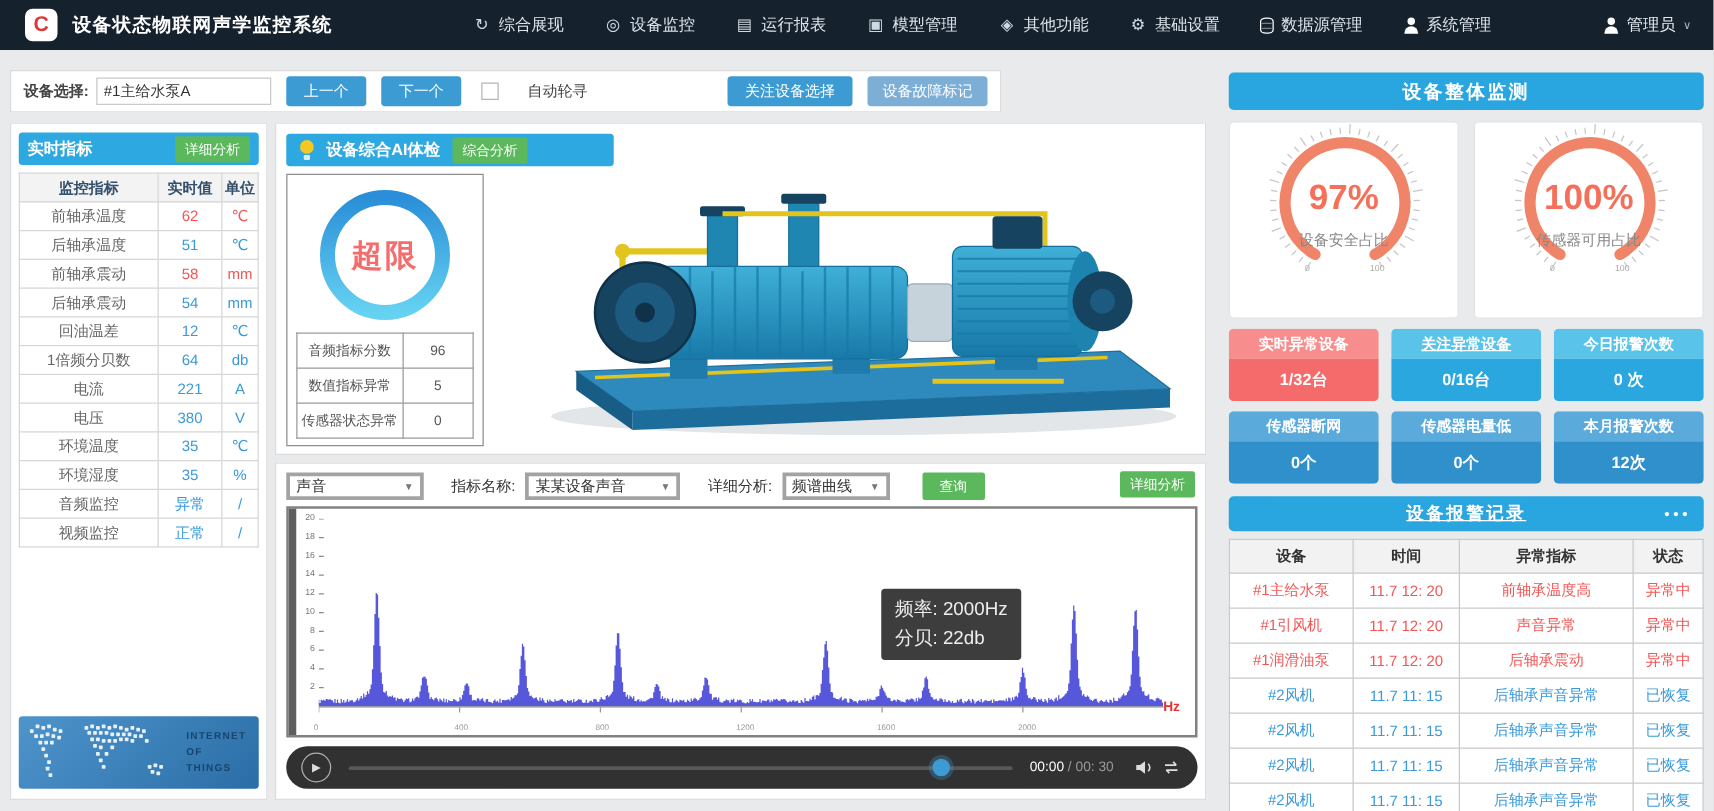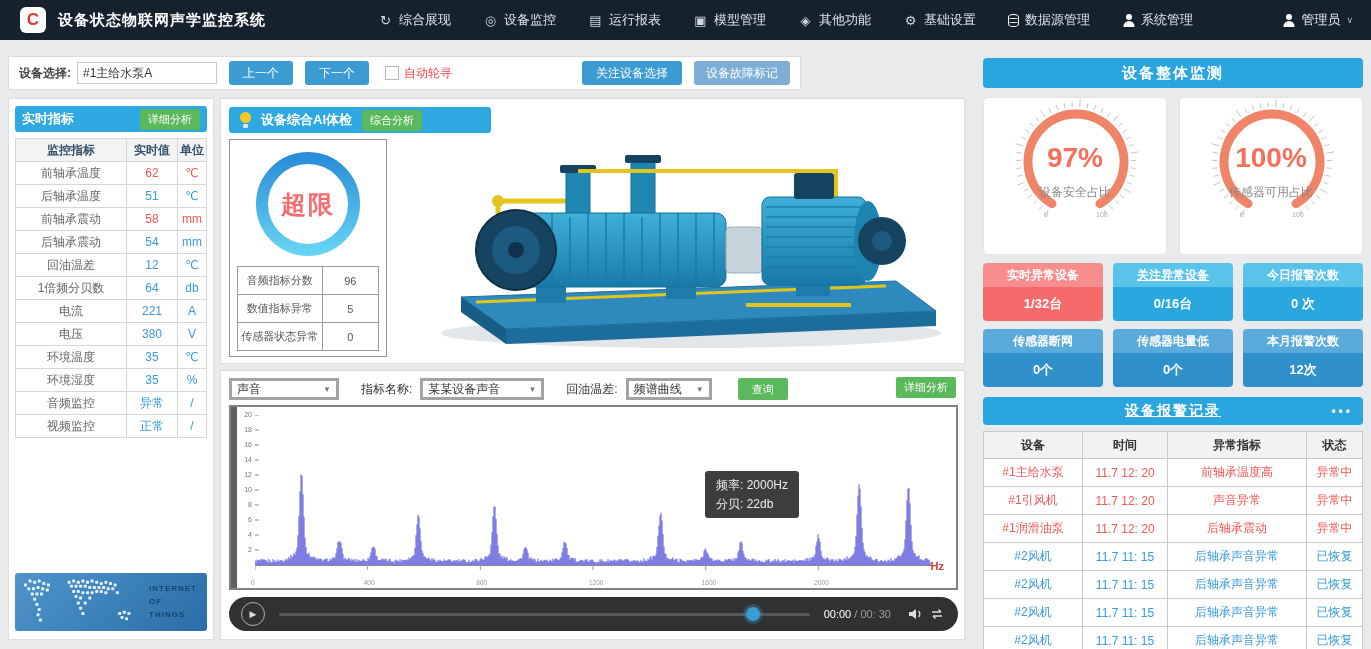--- a/index.html
+++ b/index.html
@@ -22,21 +22,21 @@
   .ico-db::before{top:3px;} .ico-db::after{top:7px;}
 
   
   .device-bar{position:absolute;left:8px;top:56px;width:793px;height:34px;background:#fff;border:1px solid #dcdcdc;box-sizing:border-box;display:flex;align-items:center;padding:0 10px;}
   .db-label{font-size:12px;color:#444;font-weight:bold;}
   .db-input{width:128px;height:20px;border:1px solid #c9c9c9;font-size:12px;padding:0 5px;color:#333;margin-left:6px;}
   .btn{border:none;border-radius:3px;color:#fff;font-size:12px;cursor:pointer;}
   .btn-blue{background:#3d9bd4;height:24px;padding:0 14px;margin-left:12px;}
   .btn-blue-light{background:#7caed6;height:24px;padding:0 12px;margin-left:12px;}
   .checkbox{width:12px;height:12px;border:1px solid #b5b5b5;background:#fff;display:inline-block;margin-left:16px;cursor:pointer;}
-  .cb-label{font-size:12px;color:#ef4444;margin-left:5px;}
+  .cb-label{font-size:12px;color:#404040;margin-left:23px;}
   .db-right{margin-left:auto;display:flex;align-items:center;}
 
   
   .left-card{position:absolute;left:8px;top:98px;width:206px;height:542px;background:#fff;border:1px solid #ddd;box-sizing:border-box;}
   .panel-hd{margin:7px 6px 0;height:26px;background:#2ea8e0;border-radius:3px;display:flex;align-items:center;padding:0 7px;}
   .panel-hd-title{color:#fff;font-weight:bold;font-size:13px;}
   .btn-green{background:#5cb85c;color:#fff;border:none;border-radius:2px;font-size:11px;padding:3px 8px;cursor:pointer;}
   .rt-table{border-collapse:collapse;width:calc(100% - 12px);margin:6px;font-size:12px;}
   .rt-table th{border:1px solid #d6d6d6;background:#f3f3f3;color:#34506b;font-weight:bold;height:20px;}
   .rt-table td{border:1px solid #d6d6d6;height:20px;text-align:center;color:#666;}
@@ -67,21 +67,21 @@
   .sel-type{width:110px;} .sel-name{width:124px;} .sel-disp{width:86px;}
   .ctrl-label{margin-left:14px;}
   .btn-query{margin-left:18px;height:22px;padding:0 14px;}
   .btn-detail2{position:absolute;right:0;top:0;}
   .chart{position:absolute;left:8px;top:34px;width:729px;height:185px;border:2px solid #828282;background:#fff;box-sizing:border-box;}
   .chart-strip{position:absolute;left:0;top:0;bottom:0;width:6px;background:#5f5f5f;}
   .ylab{position:absolute;font-size:7px;color:#777;left:9px;width:12px;text-align:right;}
   .xlab{position:absolute;bottom:2px;font-size:6.5px;color:#9a9a9a;}
   .hz-label{position:absolute;right:12px;bottom:16px;color:#e23333;font-size:11px;font-weight:bold;}
   .spec-svg{position:absolute;left:24px;top:8px;}
-  .tooltip{position:absolute;left:474px;top:64px;background:rgba(45,45,45,0.92);color:#eee;border-radius:3px;padding:5px 11px;font-size:12px;line-height:1.55;z-index:5;white-space:nowrap;}
+  .tooltip{position:absolute;left:474px;top:64px;background:rgba(45,45,45,0.92);color:#eee;border-radius:3px;padding:5px 11px;font-size:15px;line-height:1.55;z-index:5;white-space:nowrap;}
   .player{position:absolute;left:8px;bottom:8px;width:729px;height:34px;background:#313131;border-radius:17px;display:flex;align-items:center;padding:0 12px;box-sizing:border-box;}
   .play-btn{width:22px;height:22px;border:1px solid #b0b0b0;border-radius:50%;display:flex;align-items:center;justify-content:center;color:#ddd;font-size:9px;cursor:pointer;flex:0 0 auto;}
   .track{flex:1;height:3px;background:#585858;border-radius:2px;margin:0 14px;position:relative;cursor:pointer;}
   .handle{position:absolute;left:88%;top:-6px;width:14px;height:14px;border-radius:50%;background:#3d9bd4;box-shadow:0 0 0 3px rgba(61,155,212,0.30);cursor:pointer;}
   .time{font-size:11px;white-space:nowrap;margin-right:12px;}
   .t-cur{color:#fff;} .t-tot{color:#9a9a9a;}
   .p-ico{display:flex;align-items:center;margin-left:4px;cursor:pointer;}
 
   
   .overview-header{position:absolute;left:983px;top:58px;width:380px;height:30px;background:#29a6df;border-radius:4px;color:#fff;font-weight:bold;font-size:15px;display:flex;align-items:center;justify-content:center;letter-spacing:2px;}
@@ -390,21 +390,21 @@
     <div class="ctrl-row">
       <div class="select sel-type">
         <span>声音</span>
           <span class="arrow">▼</span>
       </div>
       <span class="ctrl-label">指标名称:</span>
       <div class="select sel-name">
         <span>某某设备声音</span>
           <span class="arrow">▼</span>
       </div>
-      <span class="ctrl-label">回油温差:</span>
+      <span class="ctrl-label">详细分析:</span>
       <div class="select sel-disp">
         <span>频谱曲线</span>
           <span class="arrow">▼</span>
       </div>
       <button class="btn-green btn-query">查询</button>
       <button class="btn-green btn-detail2">详细分析</button>
     </div>
     <div class="chart">
       <div class="chart-strip"></div>
       <svg class="spec-svg" width="676" height="162">

